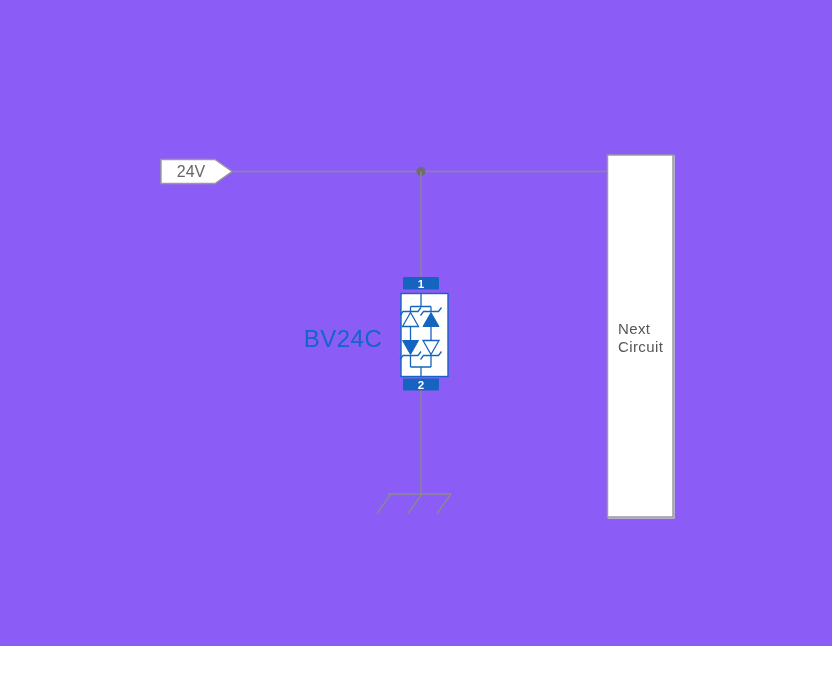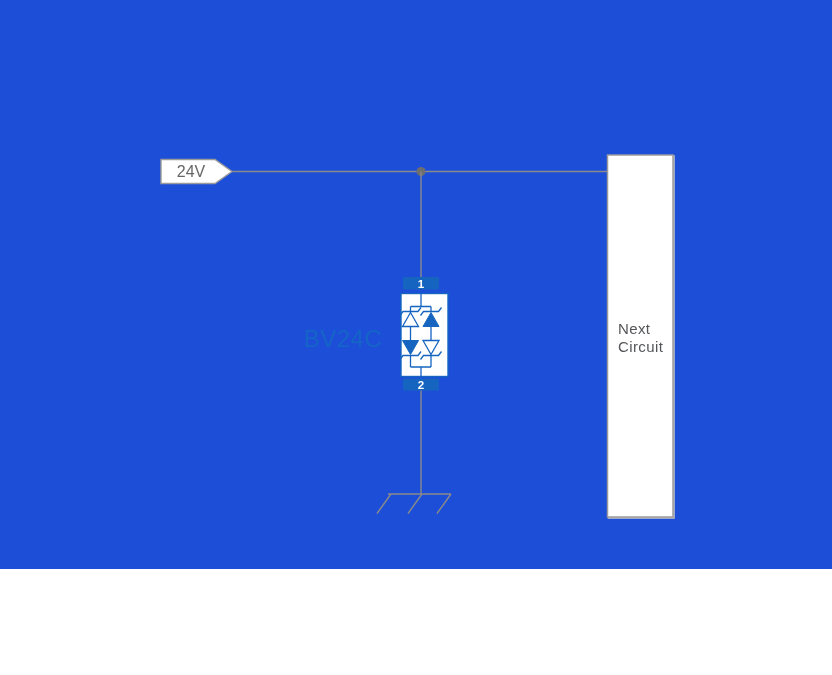--- a/index.html
+++ b/index.html
@@ -7,22 +7,22 @@
     padding: 0;
     background: #ffffff;
     width: 832px;
     height: 675px;
     overflow: hidden;
     font-family: "Liberation Sans", "DejaVu Sans", sans-serif;
   }
   .canvas {
     position: relative;
     width: 832px;
-    height: 569px;
-    background: #1d4ed8;
+    height: 646px;
+    background: #8b5cf6;
   }
   svg { display: block; }
 
   .wire {
     stroke: var(--wire, #8a8a8a);
     stroke-width: 1.4;
     fill: none;
     stroke-linecap: butt;
   }
   .junction {

